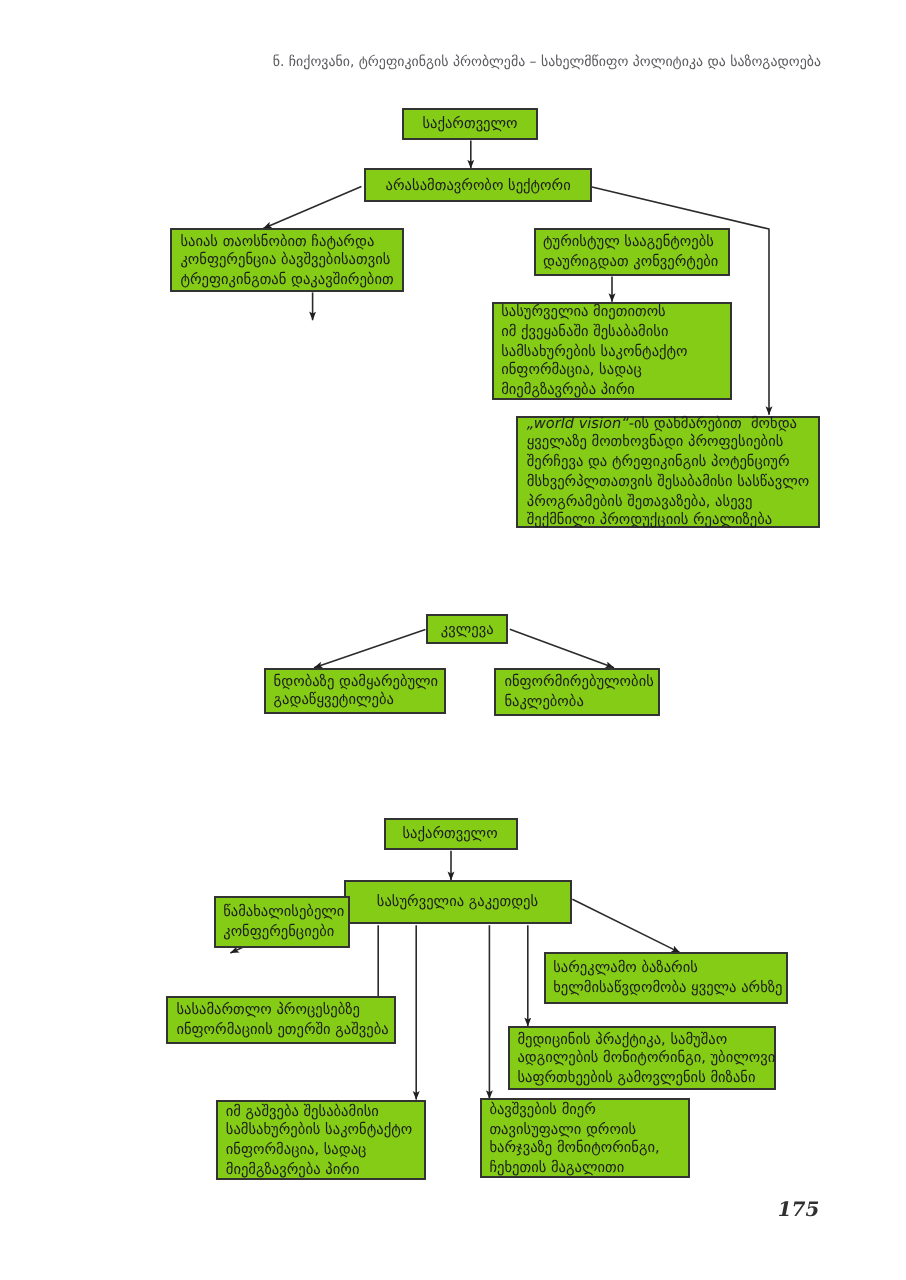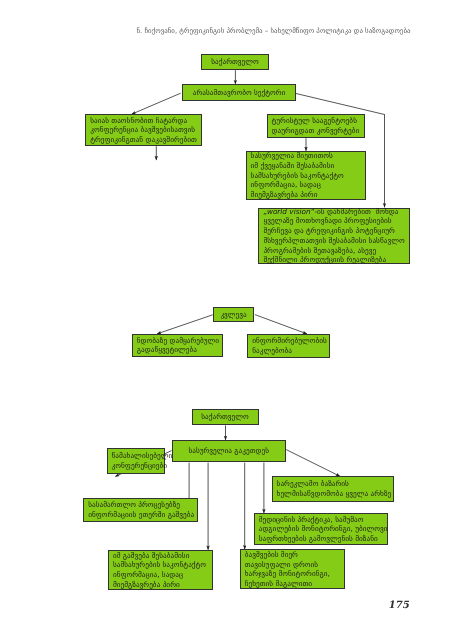--- a/index.html
+++ b/index.html
@@ -113,21 +113,21 @@
       <path d="M263.9,462.6 L263.9,513.1"></path>
     </g>
   </svg>
 
   <div class="box c" style="left:191.5px;top:409.1px;width:67.1px;height:16.1px">
     <span>საქართველო</span>
   </div>
   <div class="box c" style="left:172px;top:440.2px;width:113.5px;height:22.2px">
     <span>სასურველია გაკეთდეს</span>
   </div>
-  <div class="box l" style="left:106.6px;top:448px;width:58px;height:26.2px">
+  <div class="box l" style="left:106.6px;top:448px;width:68px;height:26.2px">
     <span class="ml">წამახალისებელი
 კონფერენციები</span>
   </div>
   <div class="box l" style="left:271.6px;top:475.9px;width:122.1px;height:25.7px">
     <span class="ml">სარეკლამო ბაზარის
 ხელმისაწვდომობა ყველა არხზე</span>
   </div>
   <div class="box l" style="left:83.2px;top:498px;width:114.7px;height:23.8px">
     <span class="ml">სასამართლო პროცესებზე
 ინფორმაციის ეთერში გაშვება</span>

